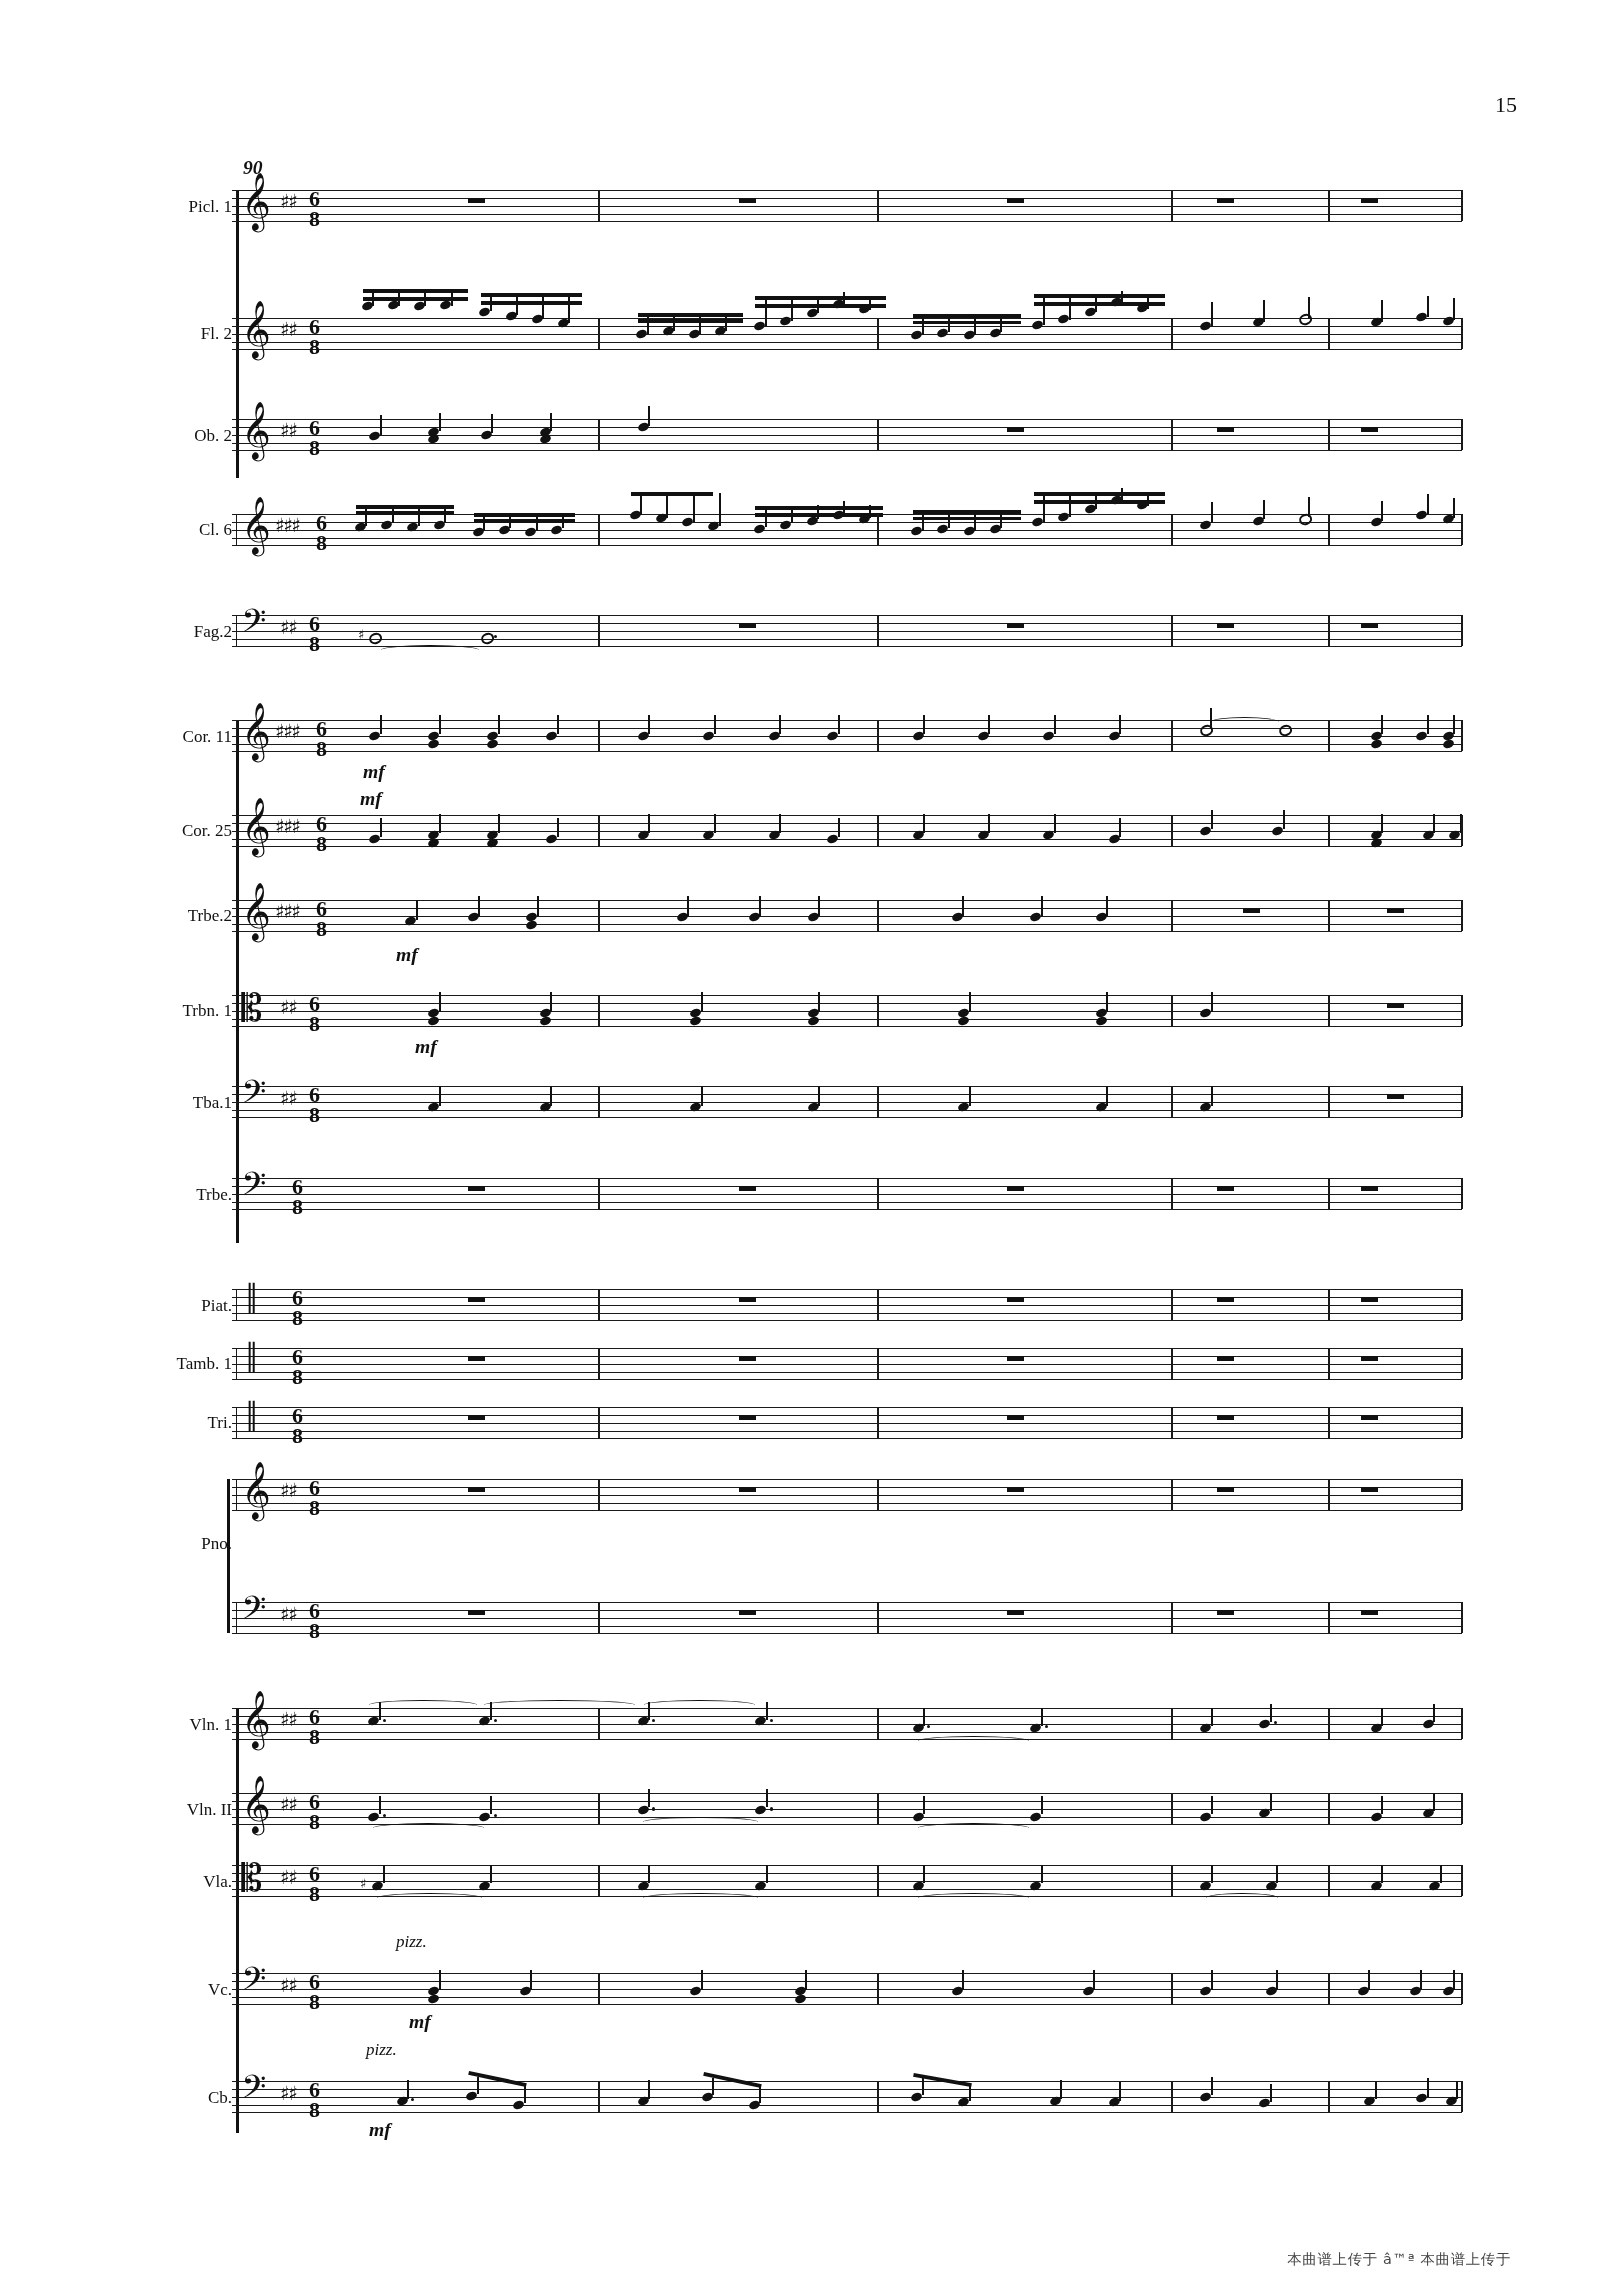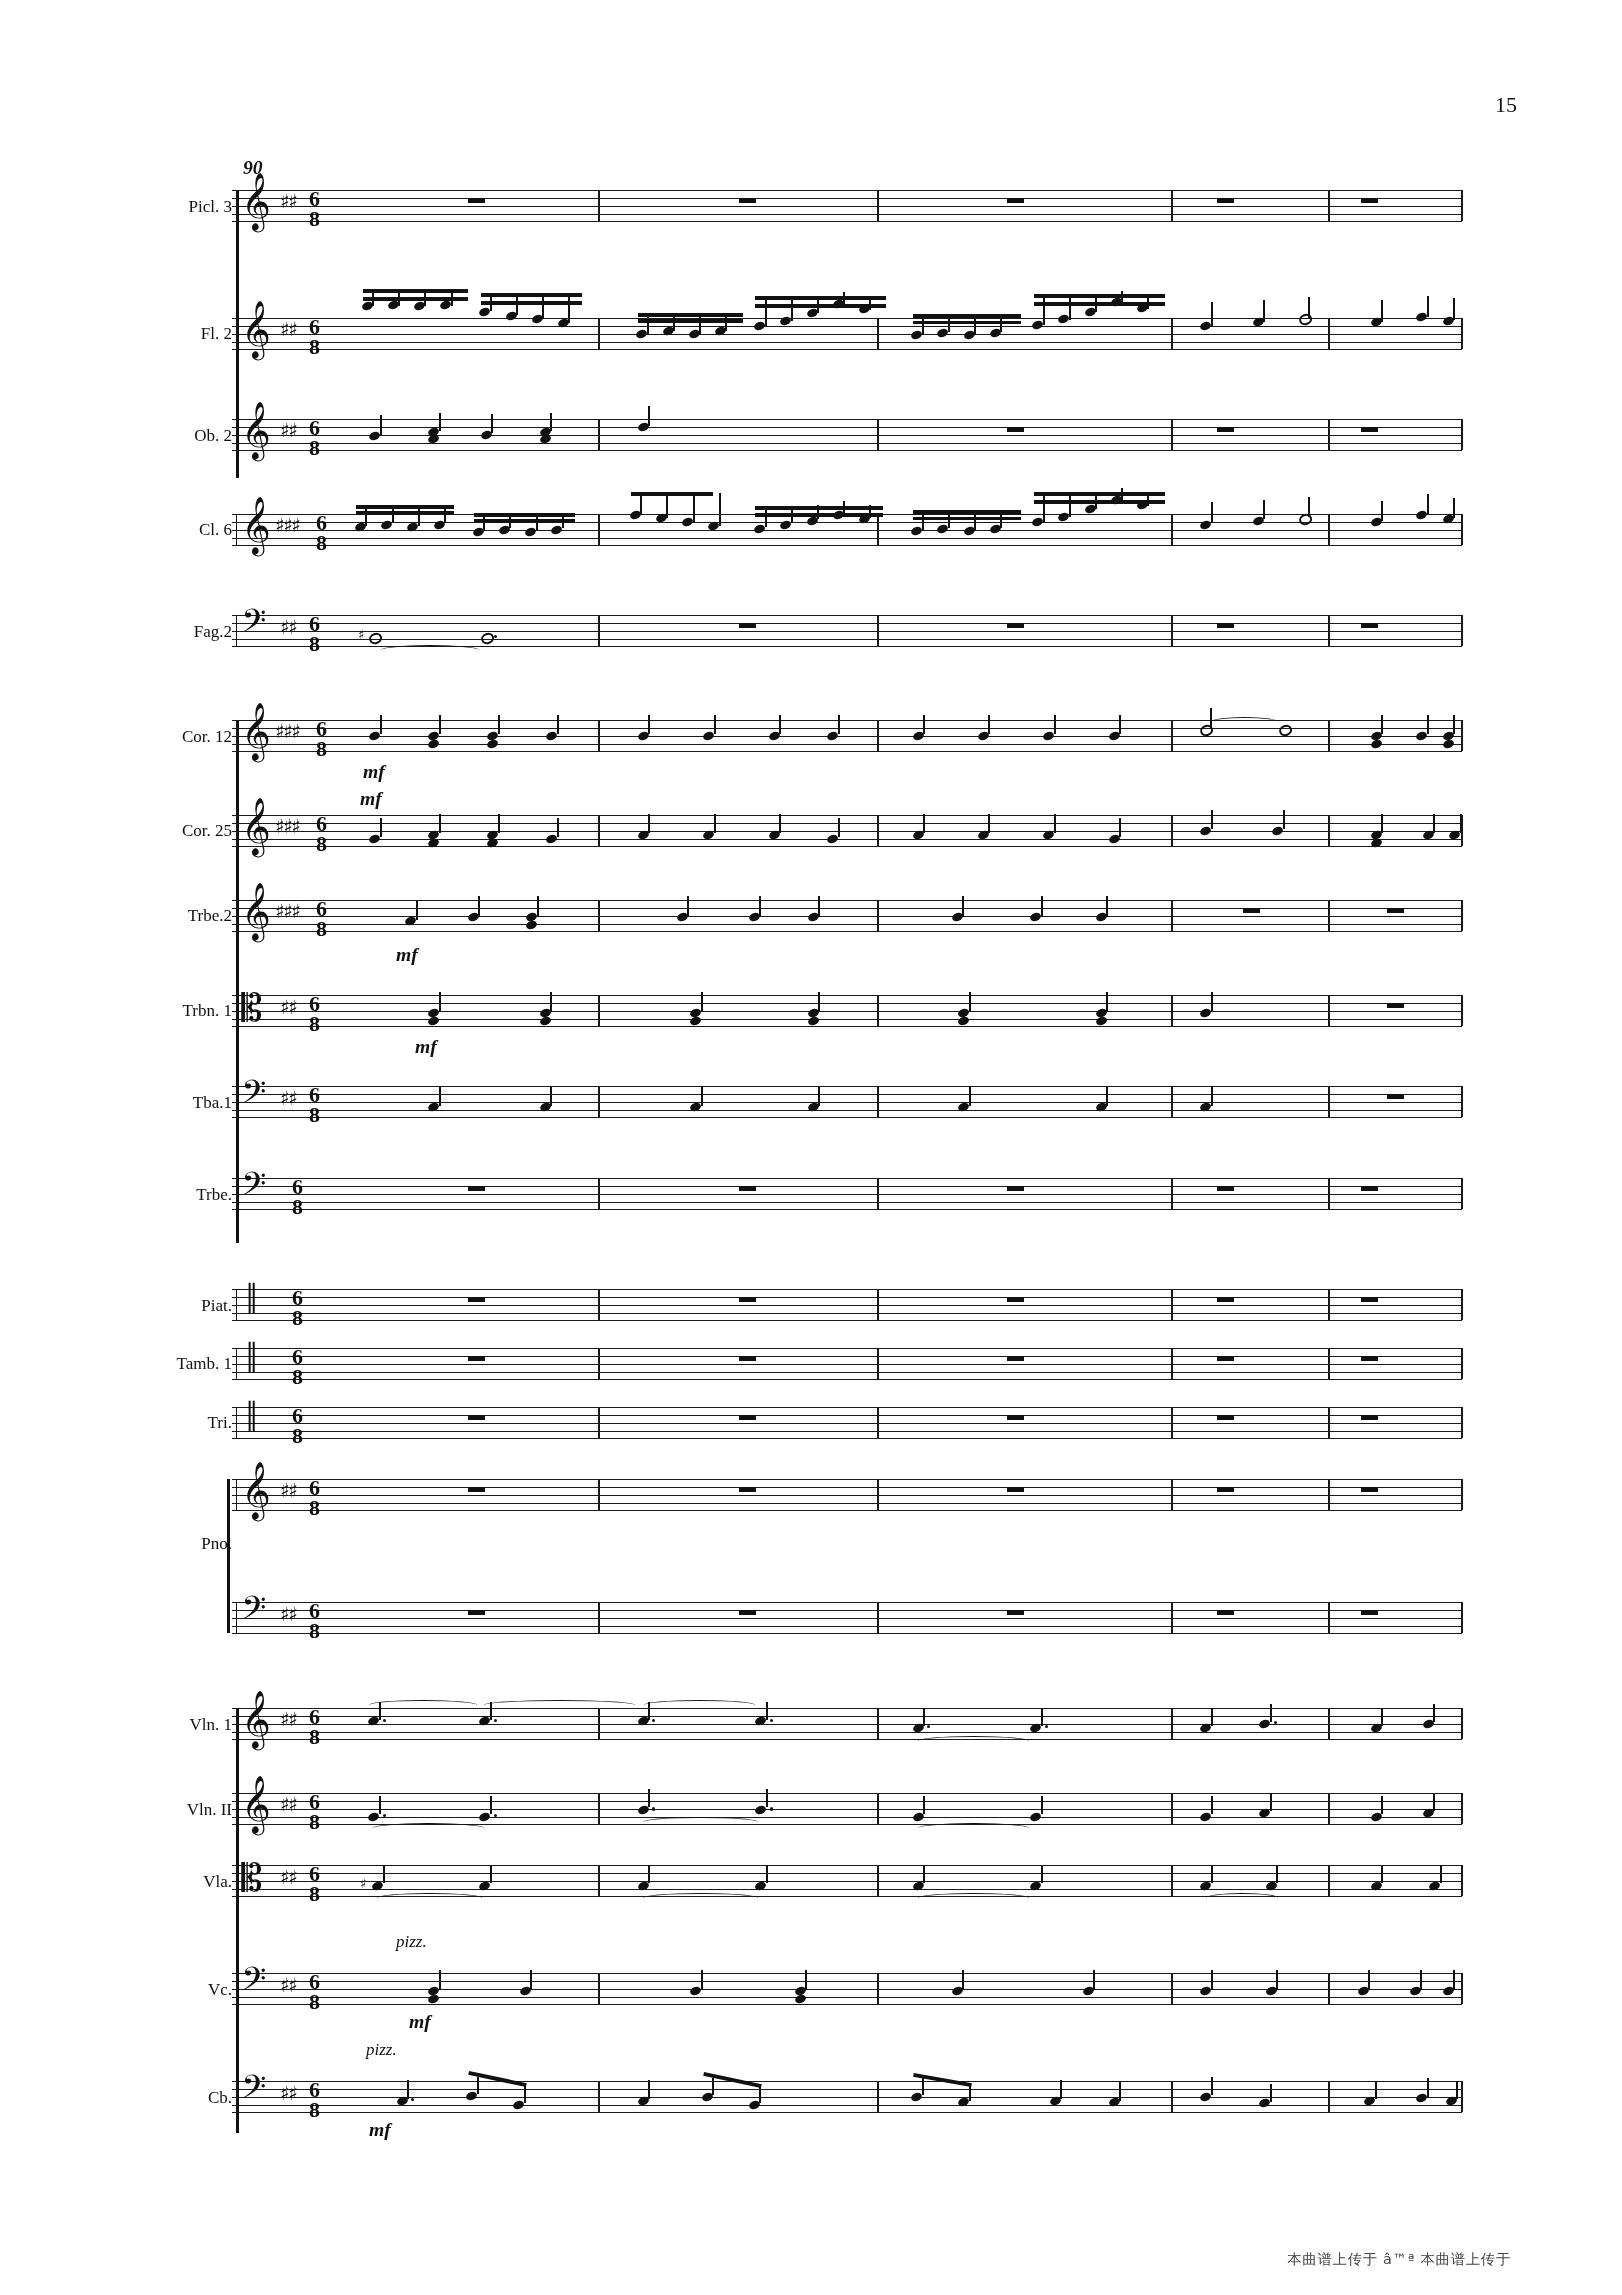--- a/index.html
+++ b/index.html
@@ -189,21 +189,21 @@
 
 <div class="page">
 
   <div class="page-number">15</div>
   <div class="rehearsal-mark">90</div>
 
   <div class="system" style="top:190px;">
     <div class="group-brace" style="left:3.9px; top:0px; height:288px;"></div>
 
     <div class="labels-col" style="left:-216px;">
-      <div class="inst-label" style="top:6.5px;">Picl. 3</div>
+      <div class="inst-label" style="top:6.5px;">Picl. 1</div>
       <div class="inst-label" style="top:134px;">Fl. 2</div>
       <div class="inst-label" style="top:236px;">Ob. 2</div>
       <div class="inst-label" style="top:330px;">Cl. 6</div>
       <div class="inst-label" style="top:432px;">Fag.2</div>
     </div>
 
     <div class="staff" style="top:0px;">
       <div class="line"></div>
         <div class="line"></div>
         <div class="line"></div>
@@ -476,21 +476,21 @@
     <div class="barline" style="left:645px; top:425px; height:31px;"></div>
     <div class="barline" style="left:939px; top:425px; height:31px;"></div>
     <div class="barline" style="left:1096px; top:425px; height:31px;"></div>
     <div class="barline" style="left:1229px; top:425px; height:31px;"></div>
   </div>
 
   <div class="system" style="top:720px;">
     <div class="group-brace" style="left:3.9px; top:0px; height:523px;"></div>
 
     <div class="labels-col" style="left:-216px;">
-      <div class="inst-label" style="top:6.5px;">Cor. 12</div>
+      <div class="inst-label" style="top:6.5px;">Cor. 11</div>
       <div class="inst-label" style="top:101px;">Cor. 25</div>
       <div class="inst-label" style="top:186px;">Trbe.2</div>
       <div class="inst-label" style="top:281px;">Trbn. 1</div>
       <div class="inst-label" style="top:373px;">Tba.1</div>
       <div class="inst-label" style="top:465px;">Trbe.</div>
     </div>
 
     <div class="staff" style="top:0px;">
       <div class="line"></div>
         <div class="line"></div>

